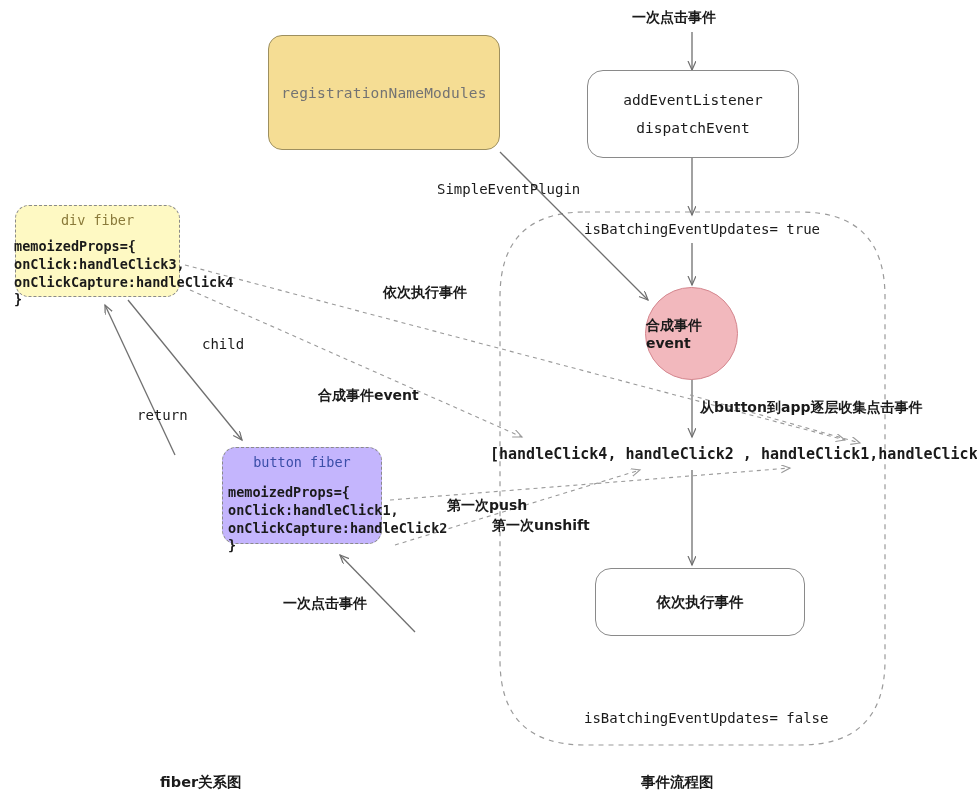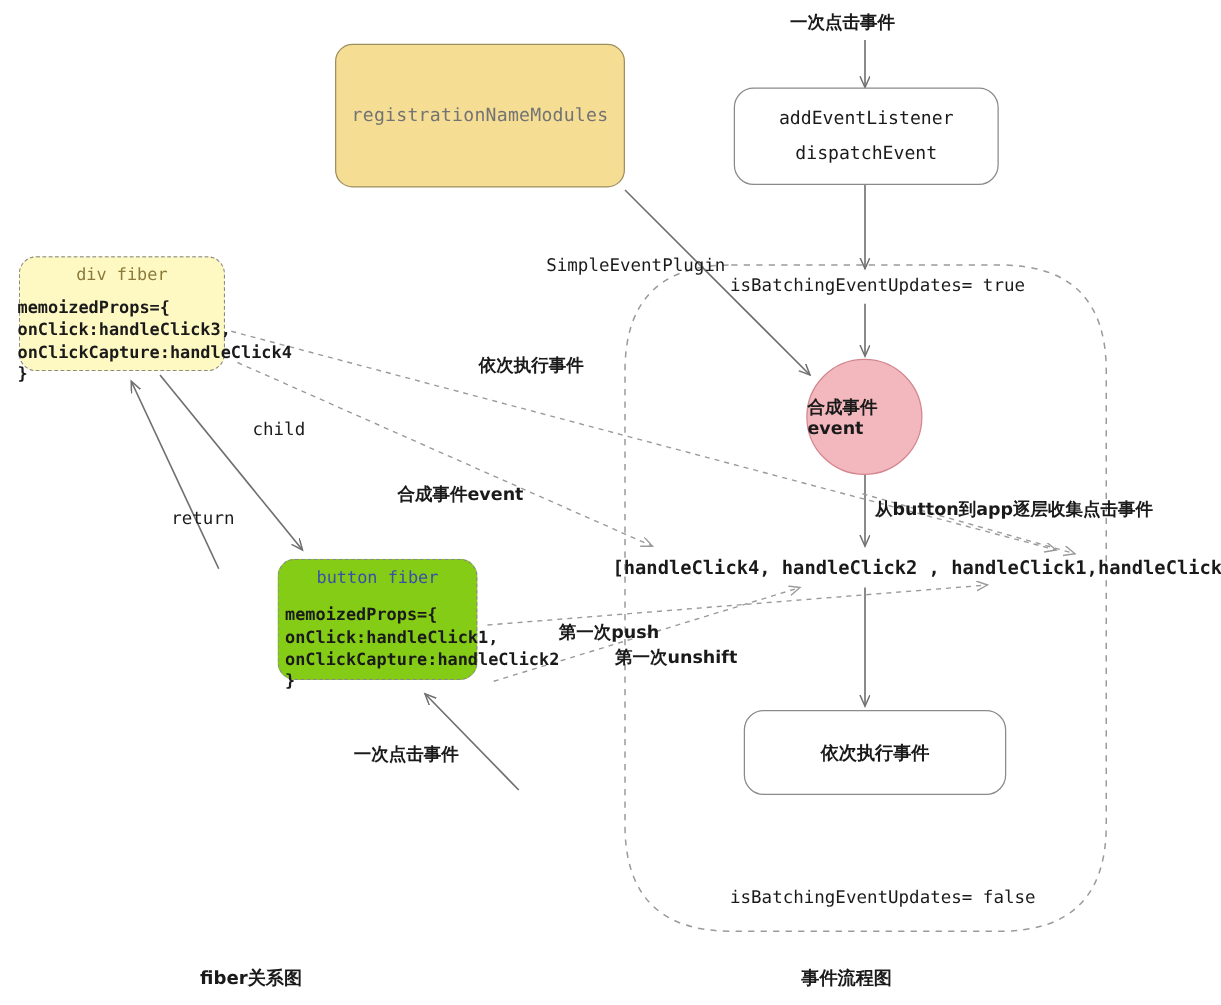--- a/index.html
+++ b/index.html
@@ -47,21 +47,21 @@
     border-radius:14px;
     border:1.5px dashed #8a8a8a;
     font-size:13.5px;
     line-height:1.32;
     white-space:nowrap;
     padding:6px 0 6px 0;
   }
   .fiber .ttl{display:block;text-align:center;padding-bottom:4px;font-size:13.5px;}
   .fiber-div{background:#fef9c3;}
   .fiber-div .ttl{color:#8a7a3a;}
-  .fiber-btn{background:#84cc16;}
+  .fiber-btn{background:#c4b5fd;}
   .fiber-btn .ttl{color:#3b4ea8;}
   .ovf{position:absolute;white-space:nowrap;font-weight:bold;color:#1a1a1a;
        font-size:13.5px;line-height:1.32;}
 
   
   .circle-pink{
     border-radius:50%;
     background:#f2b8bd;
     border:1.5px solid #d4868e;
     display:flex;align-items:center;justify-content:center;
@@ -123,21 +123,21 @@
 
     <line x1="390" y1="500" x2="790" y2="468" stroke="#9a9a9a" stroke-width="1.1" stroke-dasharray="4,4" marker-end="url(#ahd)"></line>
 
     <line x1="395" y1="545" x2="640" y2="470" stroke="#9a9a9a" stroke-width="1.1" stroke-dasharray="4,4" marker-end="url(#ahd)"></line>
   </svg>
 
   <div class="node box-yellow" style="left:268px;top:35px;width:232px;height:115px;">
     <span>registrationNameModules</span>
   </div>
 
-  <div class="node box-plain" style="left:587px;top:70px;width:212px;height:78px;align-items:center;">
+  <div class="node box-plain" style="left:587px;top:70px;width:212px;height:88px;align-items:center;">
     <span>addEventListener</span>
     <span>dispatchEvent</span>
   </div>
 
   <div class="node fiber fiber-div" style="left:15px;top:205px;width:165px;height:92px;">
     <span class="ttl">div fiber</span>
   </div>
   <div class="ovf" style="left:14px;top:238px;">
     <span>memoizedProps={</span><br>
     <span> onClick:handleClick3,</span><br>
@@ -162,21 +162,21 @@
   <div class="node circle-pink" style="left:645px;top:287px;width:93px;height:93px;">
     <span>合成事件event</span>
   </div>
 
   <div class="arr-txt" style="left:490px;top:445px;">
     <span>[handleClick4, handleClick2 , handleClick1,handleClick3  ]</span>
   </div>
 
   <div class="lbl lbl-cn" style="left:632px;top:9px;">一次点击事件</div>
 
-  <div class="lbl lbl-mono" style="left:437px;top:181px;margin-top:24px;">SimpleEventPlugin</div>
+  <div class="lbl lbl-mono" style="left:437px;top:181px;">SimpleEventPlugin</div>
 
   <div class="lbl lbl-mono" style="left:584px;top:221px;">isBatchingEventUpdates= true</div>
 
   <div class="lbl lbl-mono" style="left:584px;top:710px;">isBatchingEventUpdates= false</div>
 
   <div class="lbl lbl-cn" style="left:700px;top:399px;">从button到app逐层收集点击事件</div>
 
   <div class="lbl lbl-mono" style="left:202px;top:336px;text-align:right;">child</div>
 
   <div class="lbl lbl-mono" style="left:100px;top:407px;margin-left:37px;">return</div>

